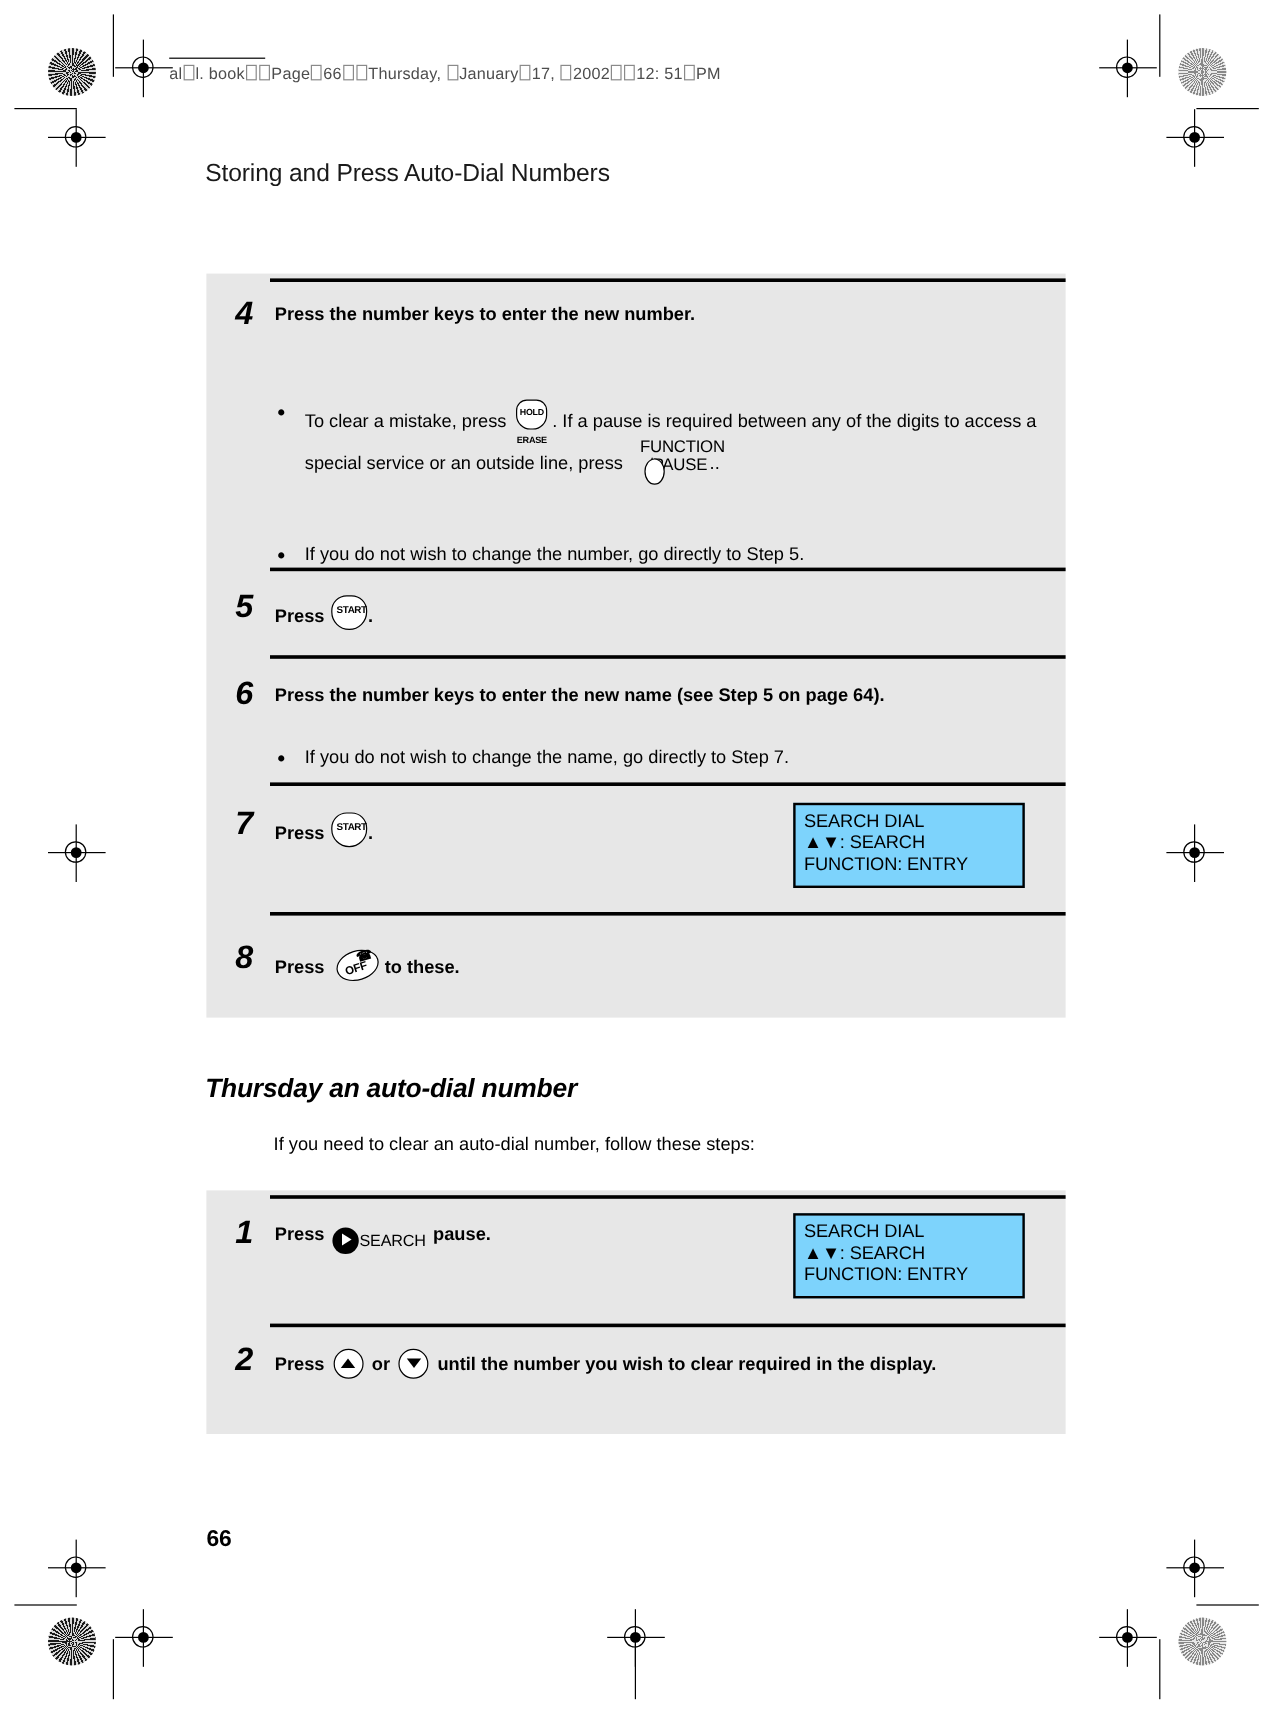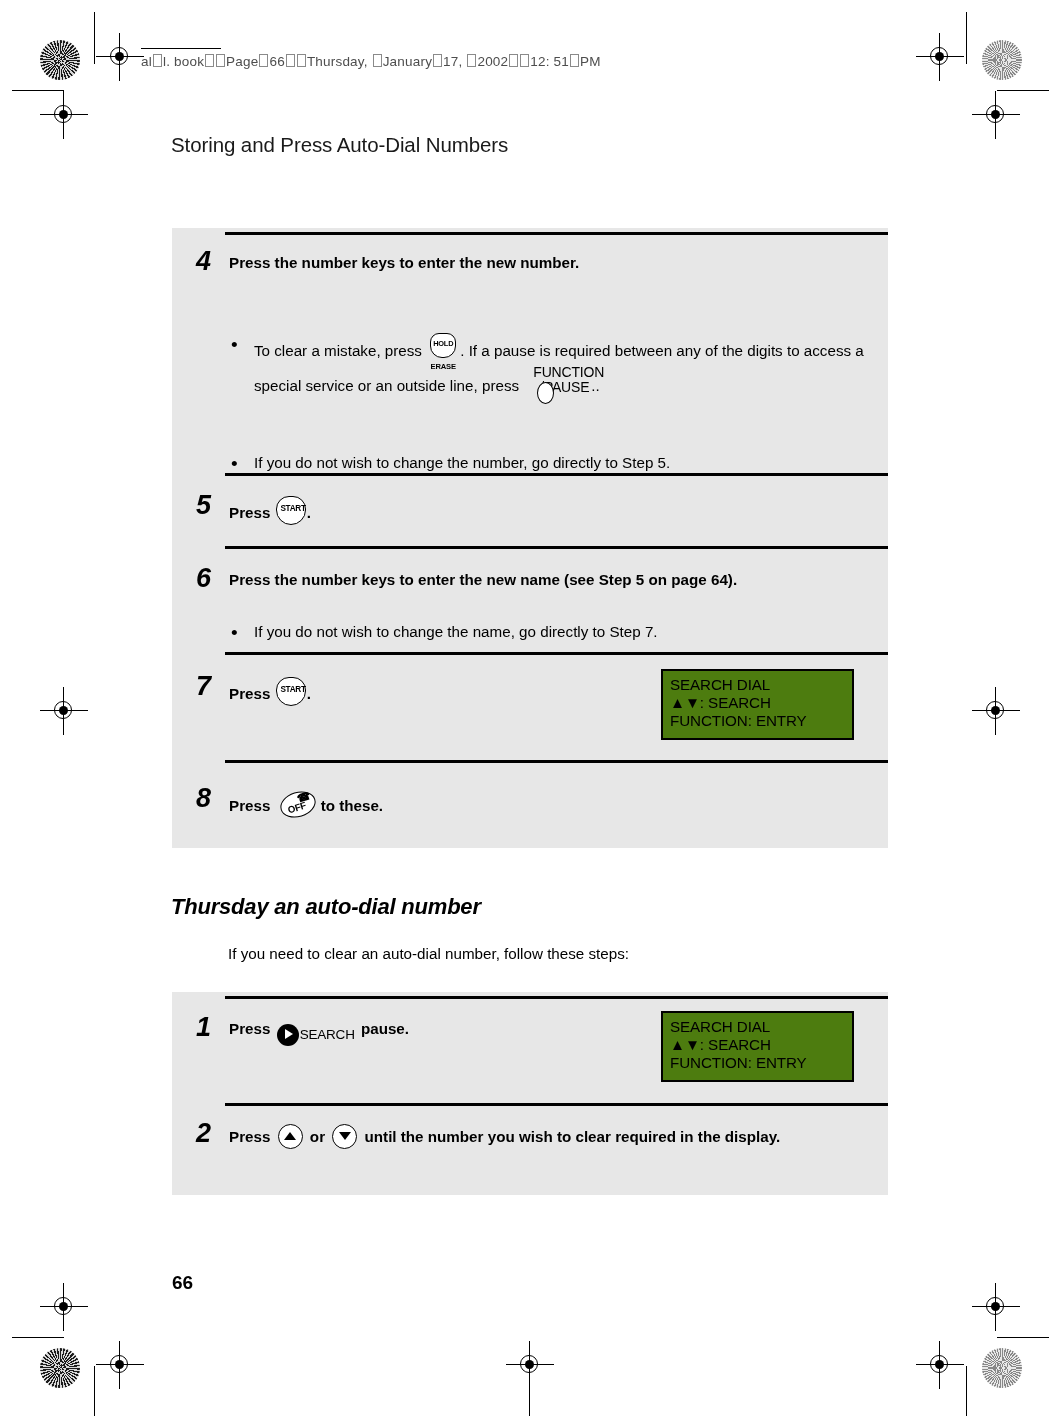--- a/index.html
+++ b/index.html
@@ -355,21 +355,21 @@
     top: 7px;
     border-top: 8px solid #000;
     border-left: 6px solid transparent;
     border-right: 6px solid transparent;
   }
 
   
   .lcd {
     position: absolute;
     border: 2.4px solid #000;
-    background: #4d7c0f;
+    background: #7dd3fc;
     box-sizing: border-box;
     padding: 5px 7px 4px 7px;
     font-size: 15.2px;
     line-height: 1.18;
     font-weight: normal;
     letter-spacing: -0.1px;
   }
   .lcd .ln { white-space: nowrap; }
 
   

